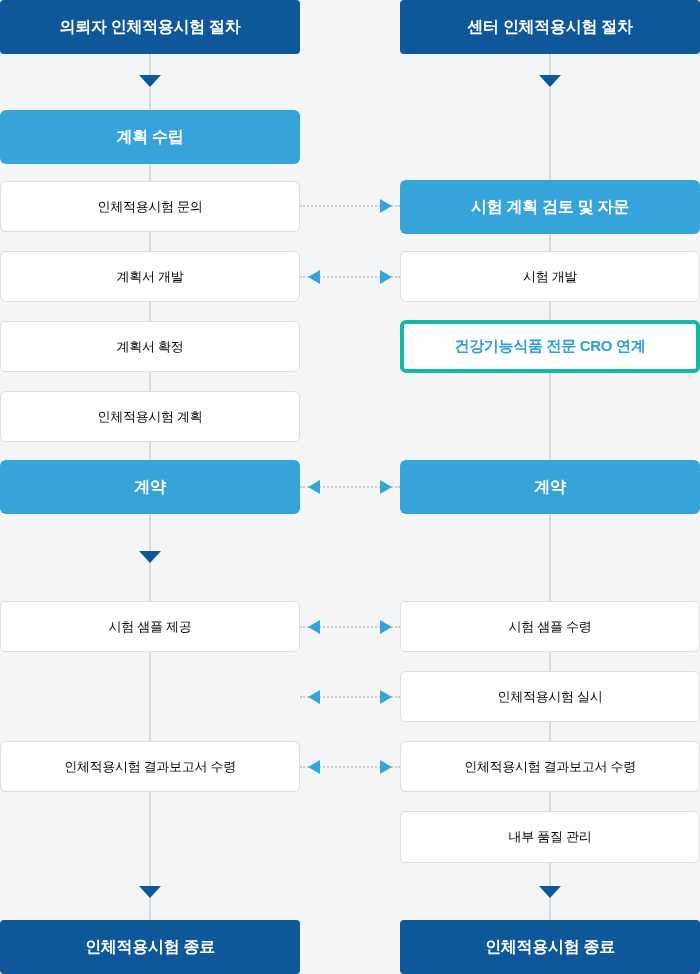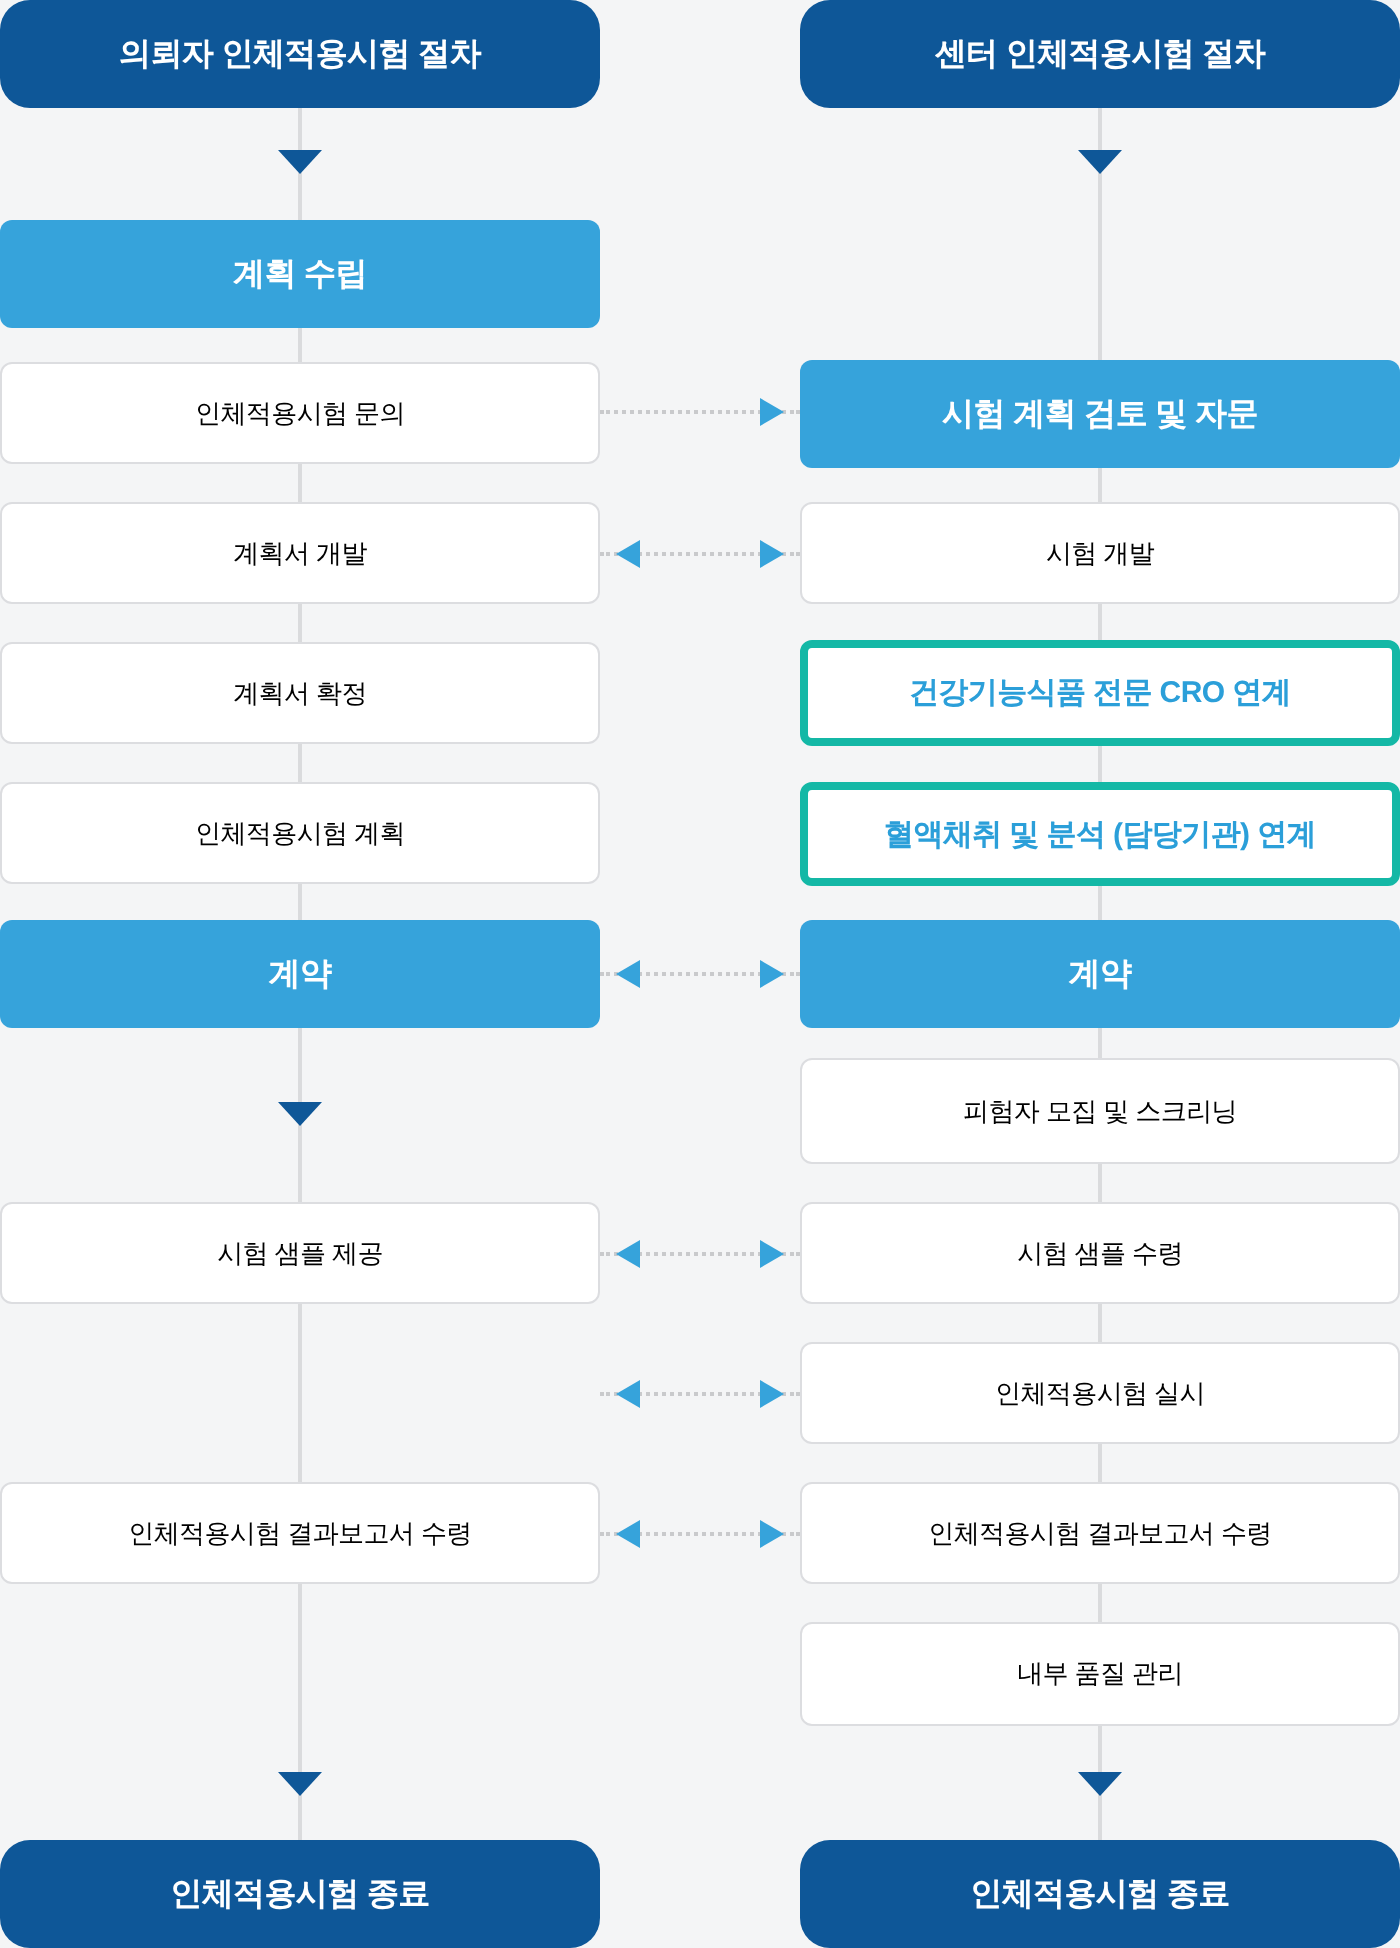--- a/index.html
+++ b/index.html
@@ -11,21 +11,21 @@
   
   .vline{position:absolute;top:53px;height:867px;width:2px;background:#dadbdd;z-index:0;}
   
   .box{
     position:absolute;box-sizing:border-box;z-index:2;
     display:flex;align-items:center;justify-content:center;text-align:center;
     letter-spacing:-0.3px;
   }
   .col-l{left:0;width:300px;}
   .col-r{left:400px;width:300px;}
-  .dark{background:#0e5798;color:#ffffff;font-weight:bold;font-size:16px;border-radius:15px;}
+  .dark{background:#0e5798;color:#ffffff;font-weight:bold;font-size:16px;border-radius:4px;}
   .blue{background:#36a3db;color:#ffffff;font-weight:bold;font-size:16px;border-radius:6px;}
   .white{background:#ffffff;border:1px solid #dcdde0;border-radius:6px;color:#000000;font-size:13px;}
   .outline{background:#ffffff;border:4px solid #14b8a6;border-radius:6px;color:#2b9fd9;font-size:15px;font-weight:bold;}
   
   .connector{position:absolute;left:300px;width:100px;height:16px;z-index:1;}
   .dots{position:absolute;left:0;right:0;top:7px;border-top:2px dotted #c9cacc;}
   .arr{position:absolute;top:1px;width:0;height:0;}
   .arr-right{right:8px;border-top:7px solid transparent;border-bottom:7px solid transparent;border-left:12px solid #36a3db;}
   .arr-left{left:8px;border-top:7px solid transparent;border-bottom:7px solid transparent;border-right:12px solid #36a3db;}
   
@@ -87,22 +87,20 @@
   <div class="box col-l white" style="top:391px;height:51px">인체적용시험 계획</div>
   <div class="box col-l blue" style="top:460px;height:54px">계약</div>
   <div class="box col-l white" style="top:601px;height:51px">시험 샘플 제공</div>
   <div class="box col-l white" style="top:741px;height:51px">인체적용시험 결과보고서 수령</div>
   <div class="box col-l dark" style="top:920px;height:54px">인체적용시험 종료</div>
 
   <div class="box col-r dark" style="top:0;height:54px">센터 인체적용시험 절차</div>
   <div class="box col-r white" style="top:251px;height:51px">시험 개발</div>
   <div class="box col-r blue" style="top:180px;height:54px">시험 계획 검토 및 자문</div>
   <div class="box col-r outline" style="top:320px;height:53px">건강기능식품 전문 CRO 연계</div>
-  <div class="box col-r outline" style="top:391px;height:52px">혈액채취 및 분석 (담당기관) 연계</div>
   <div class="box col-r blue" style="top:460px;height:54px">계약</div>
-  <div class="box col-r white" style="top:529px;height:53px">피험자 모집 및 스크리닝</div>
   <div class="box col-r white" style="top:601px;height:51px">시험 샘플 수령</div>
   <div class="box col-r white" style="top:671px;height:51px">인체적용시험 실시</div>
   <div class="box col-r white" style="top:741px;height:51px">인체적용시험 결과보고서 수령</div>
   <div class="box col-r white" style="top:811px;height:52px">내부 품질 관리</div>
   <div class="box col-r dark" style="top:920px;height:54px">인체적용시험 종료</div>
 
 </div>
 
 </body></html>

